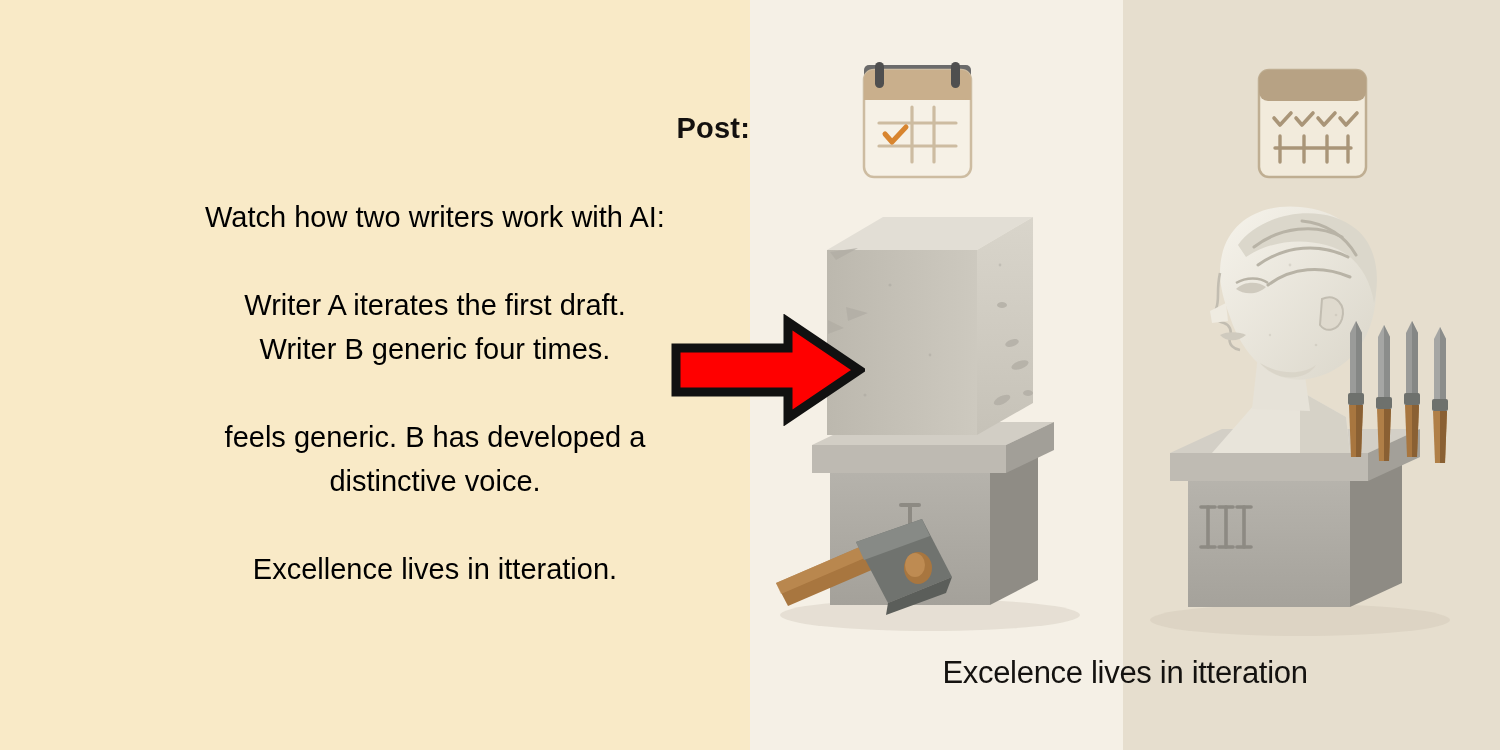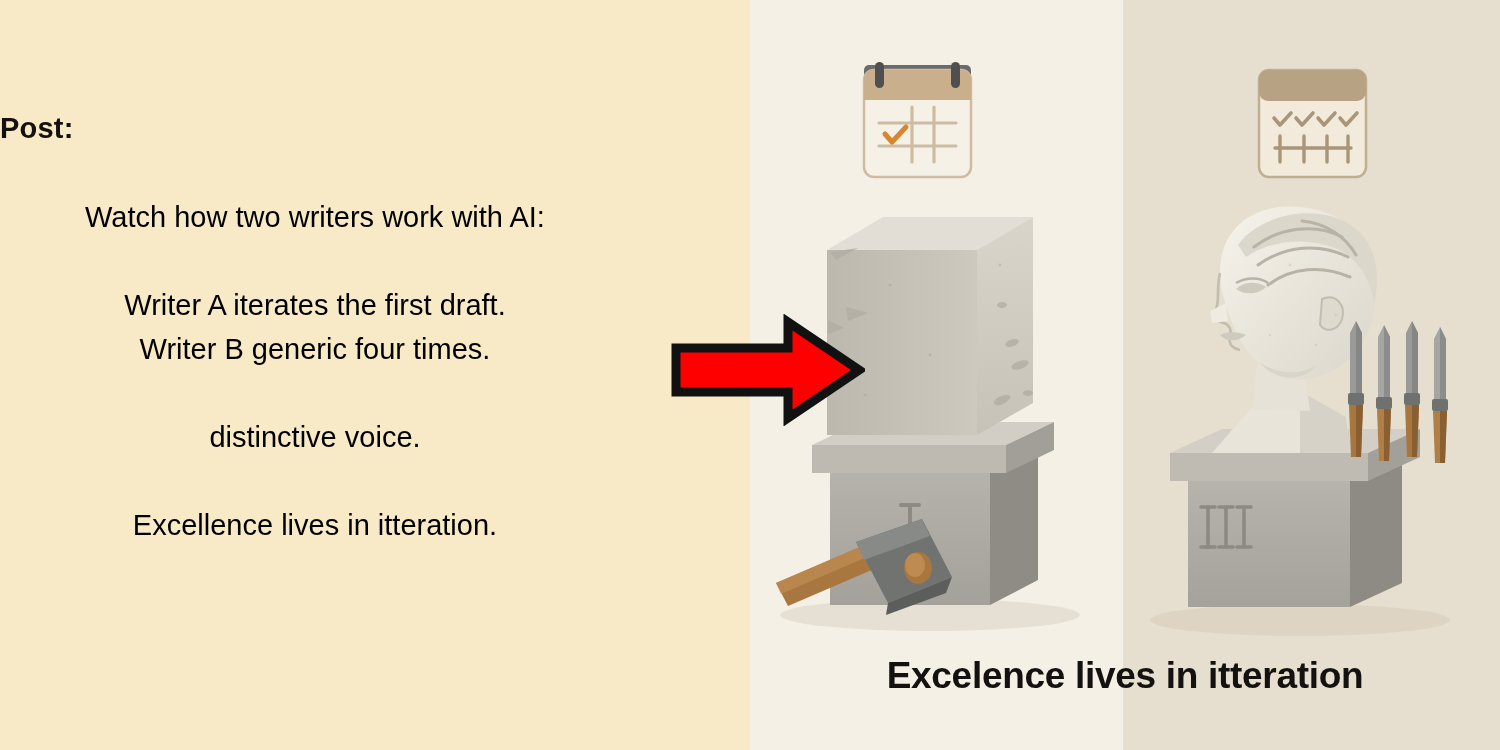--- a/index.html
+++ b/index.html
@@ -29,21 +29,21 @@
     position:absolute; left:1123px; top:0;
     width:377px; height:750px;
     background:#E6DECE;
   }
 
   
   .post-col {
     position:absolute; left:0; top:0;
     width:750px; height:750px;
     display:flex; flex-direction:column;
-    align-items:flex-start;
+    align-items:flex-end;
     padding-top:112px;
   }
   .post-label {
     font-size:29px; font-weight:bold; color:#14110f;
     letter-spacing:.2px;
   }
   .post-body {
     margin-top:50px;
     width:630px;
     text-align:center;
@@ -71,23 +71,23 @@
   
   .scene-mid { position:absolute; left:770px; top:195px; width:340px; height:470px; }
   .scene-right { position:absolute; left:1150px; top:195px; width:345px; height:470px; }
 
   
   .caption {
     position:absolute;
     left:750px; top:655px;
     width:750px;
     text-align:center;
-    font-size:37px;
+    font-size:31px;
     color:#141210;
-    font-weight:700;
+    font-weight:400;
     letter-spacing:-.3px;
     z-index:30;
   }
   svg { display:block; }
 </style>
 </head>
 <body>
 
 <div class="canvas">
 
@@ -96,20 +96,21 @@
   <div class="panel-right"></div>
 
   <div class="post-col">
     <div class="post-label">Post:</div>
     <div class="post-body">
       <p>Watch how two writers work with AI:</p>
       <div class="post-gap"></div>
       <p>Writer A iterates the first draft.</p>
       <p>Writer B generic four times.</p>
       <div class="post-gap"></div>
+      <p>feels generic. B has developed a</p>
       <p>distinctive voice.</p>
       <div class="post-gap"></div>
       <p>Excellence lives in itteration.</p>
     </div>
   </div>
 
   <div class="cal cal-mid">
     <svg viewBox="0 0 125 135" width="125" height="135">
       <rect x="9" y="13" width="107" height="20" rx="5" fill="#6b6b6b"></rect>
       <rect x="20" y="13" width="9" height="26" rx="4.5" fill="#5a5a5a"></rect>

